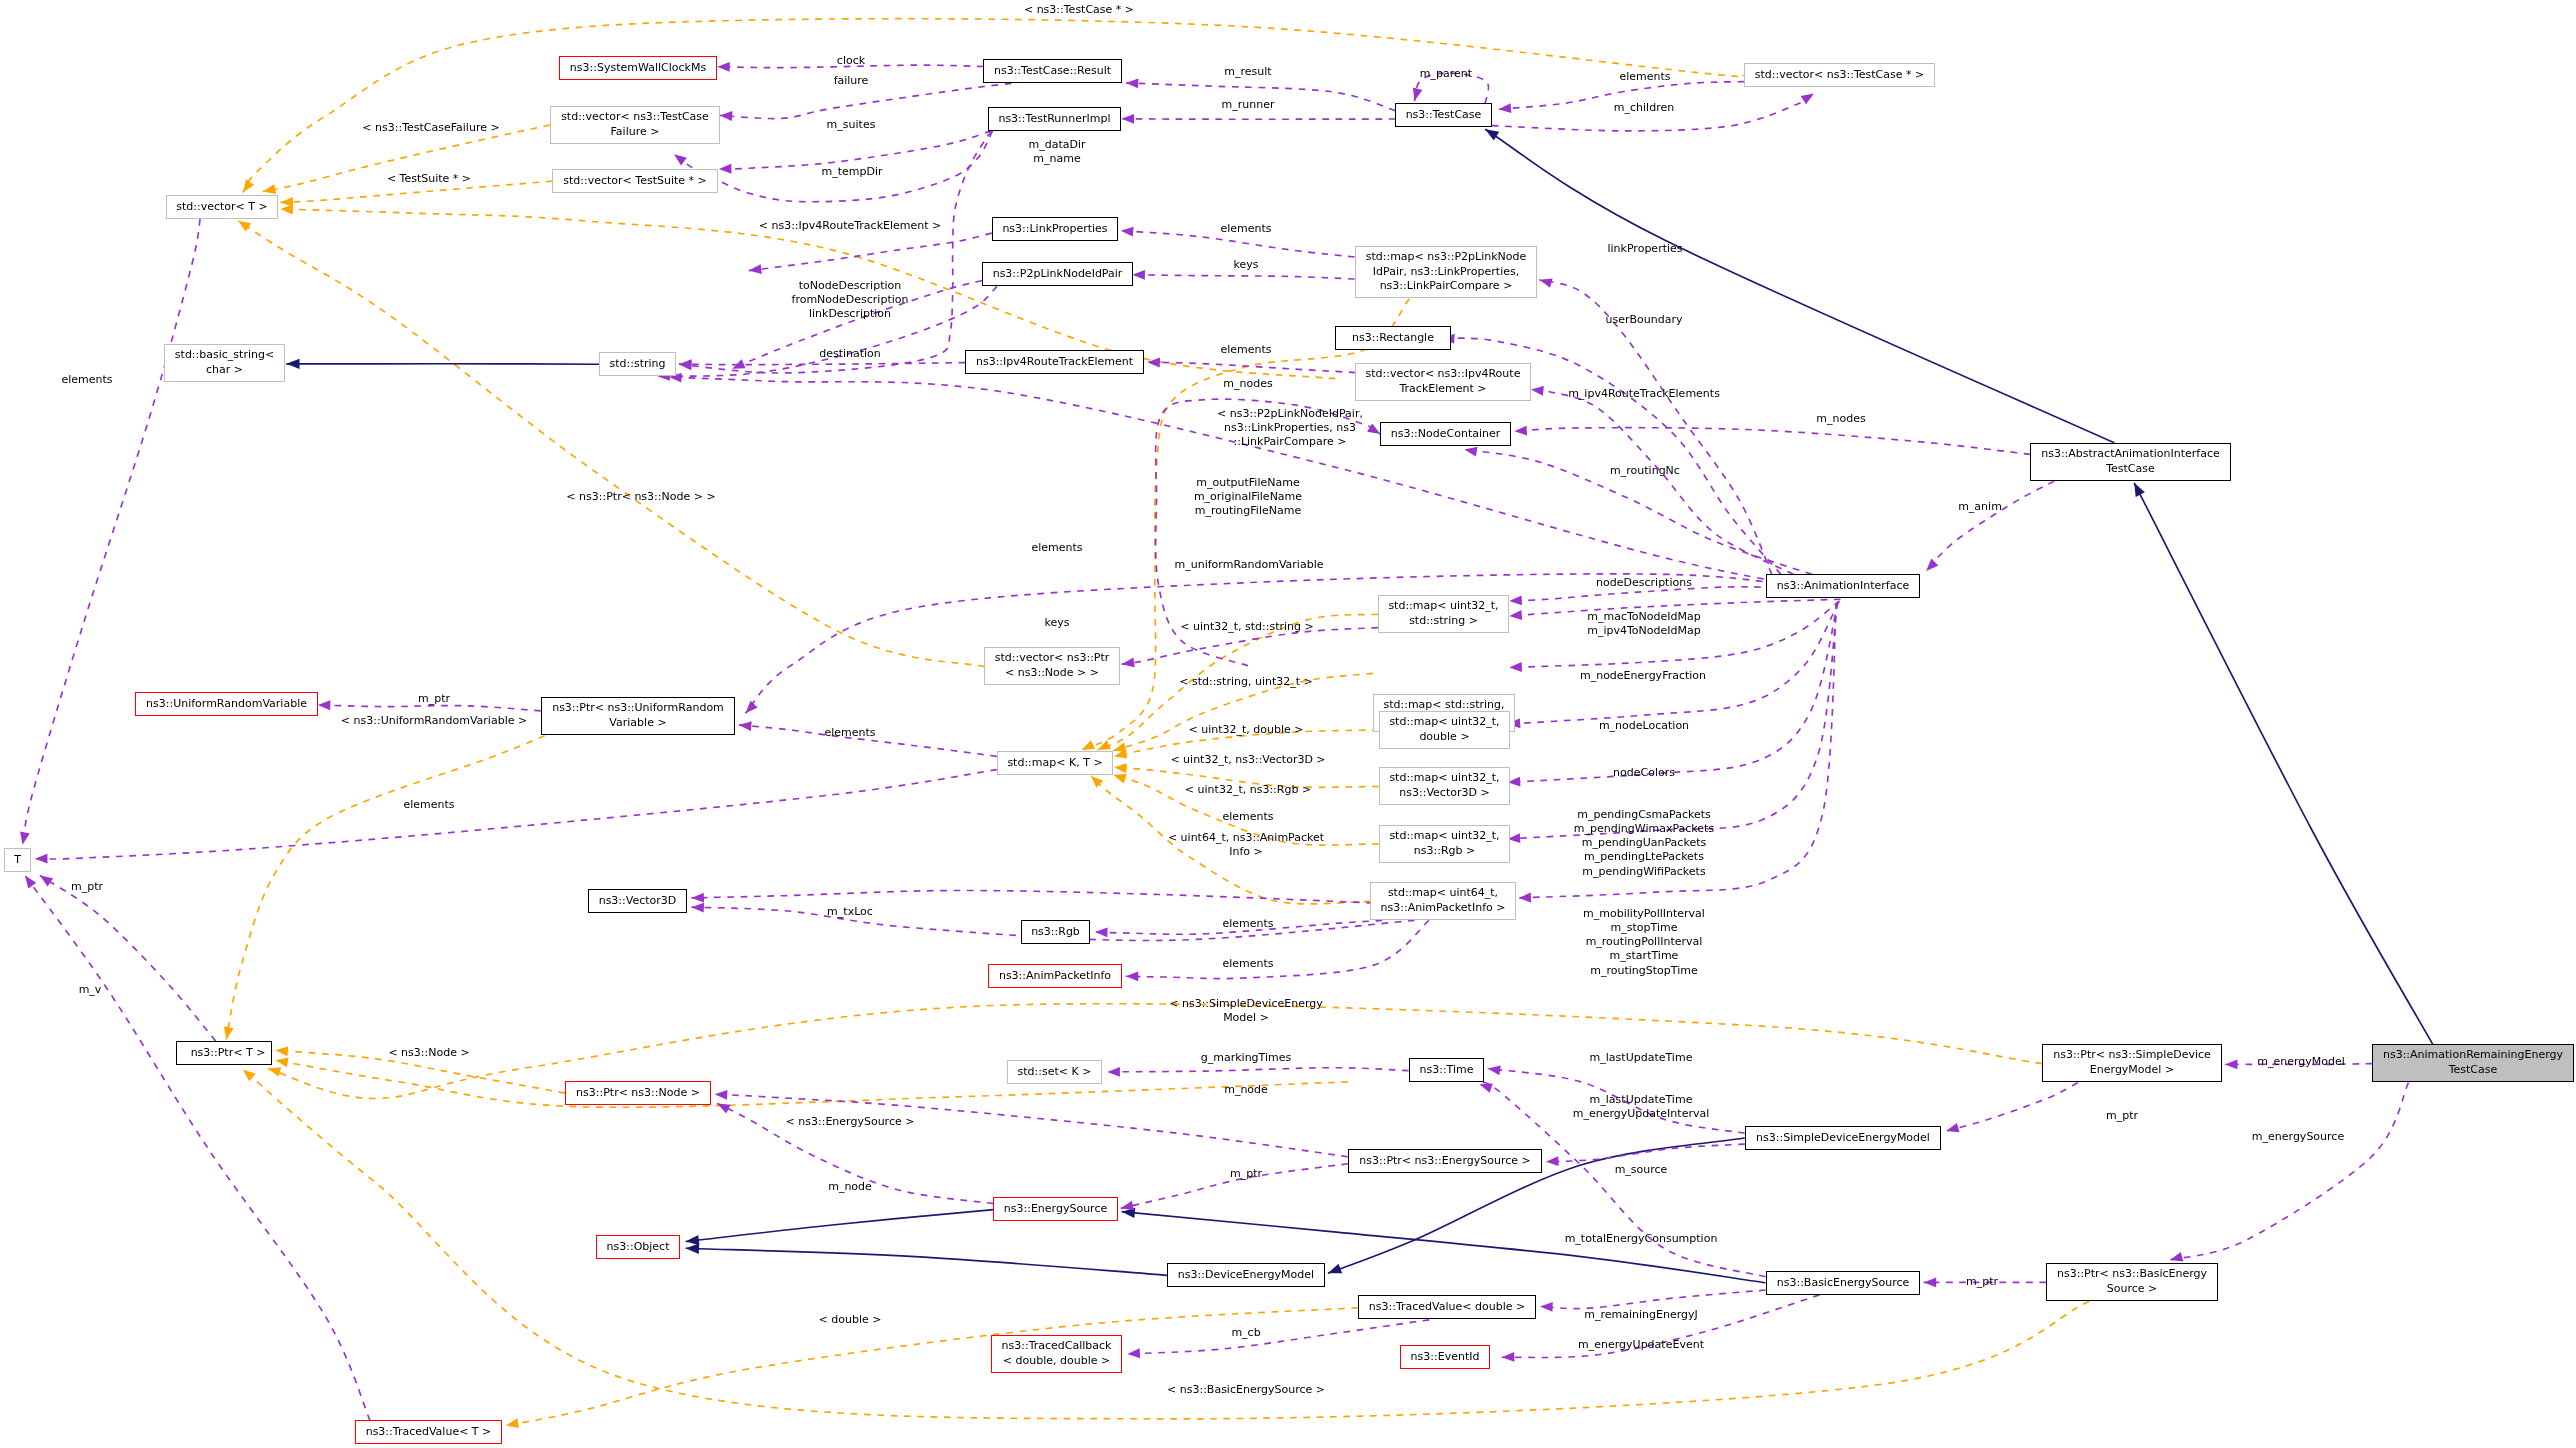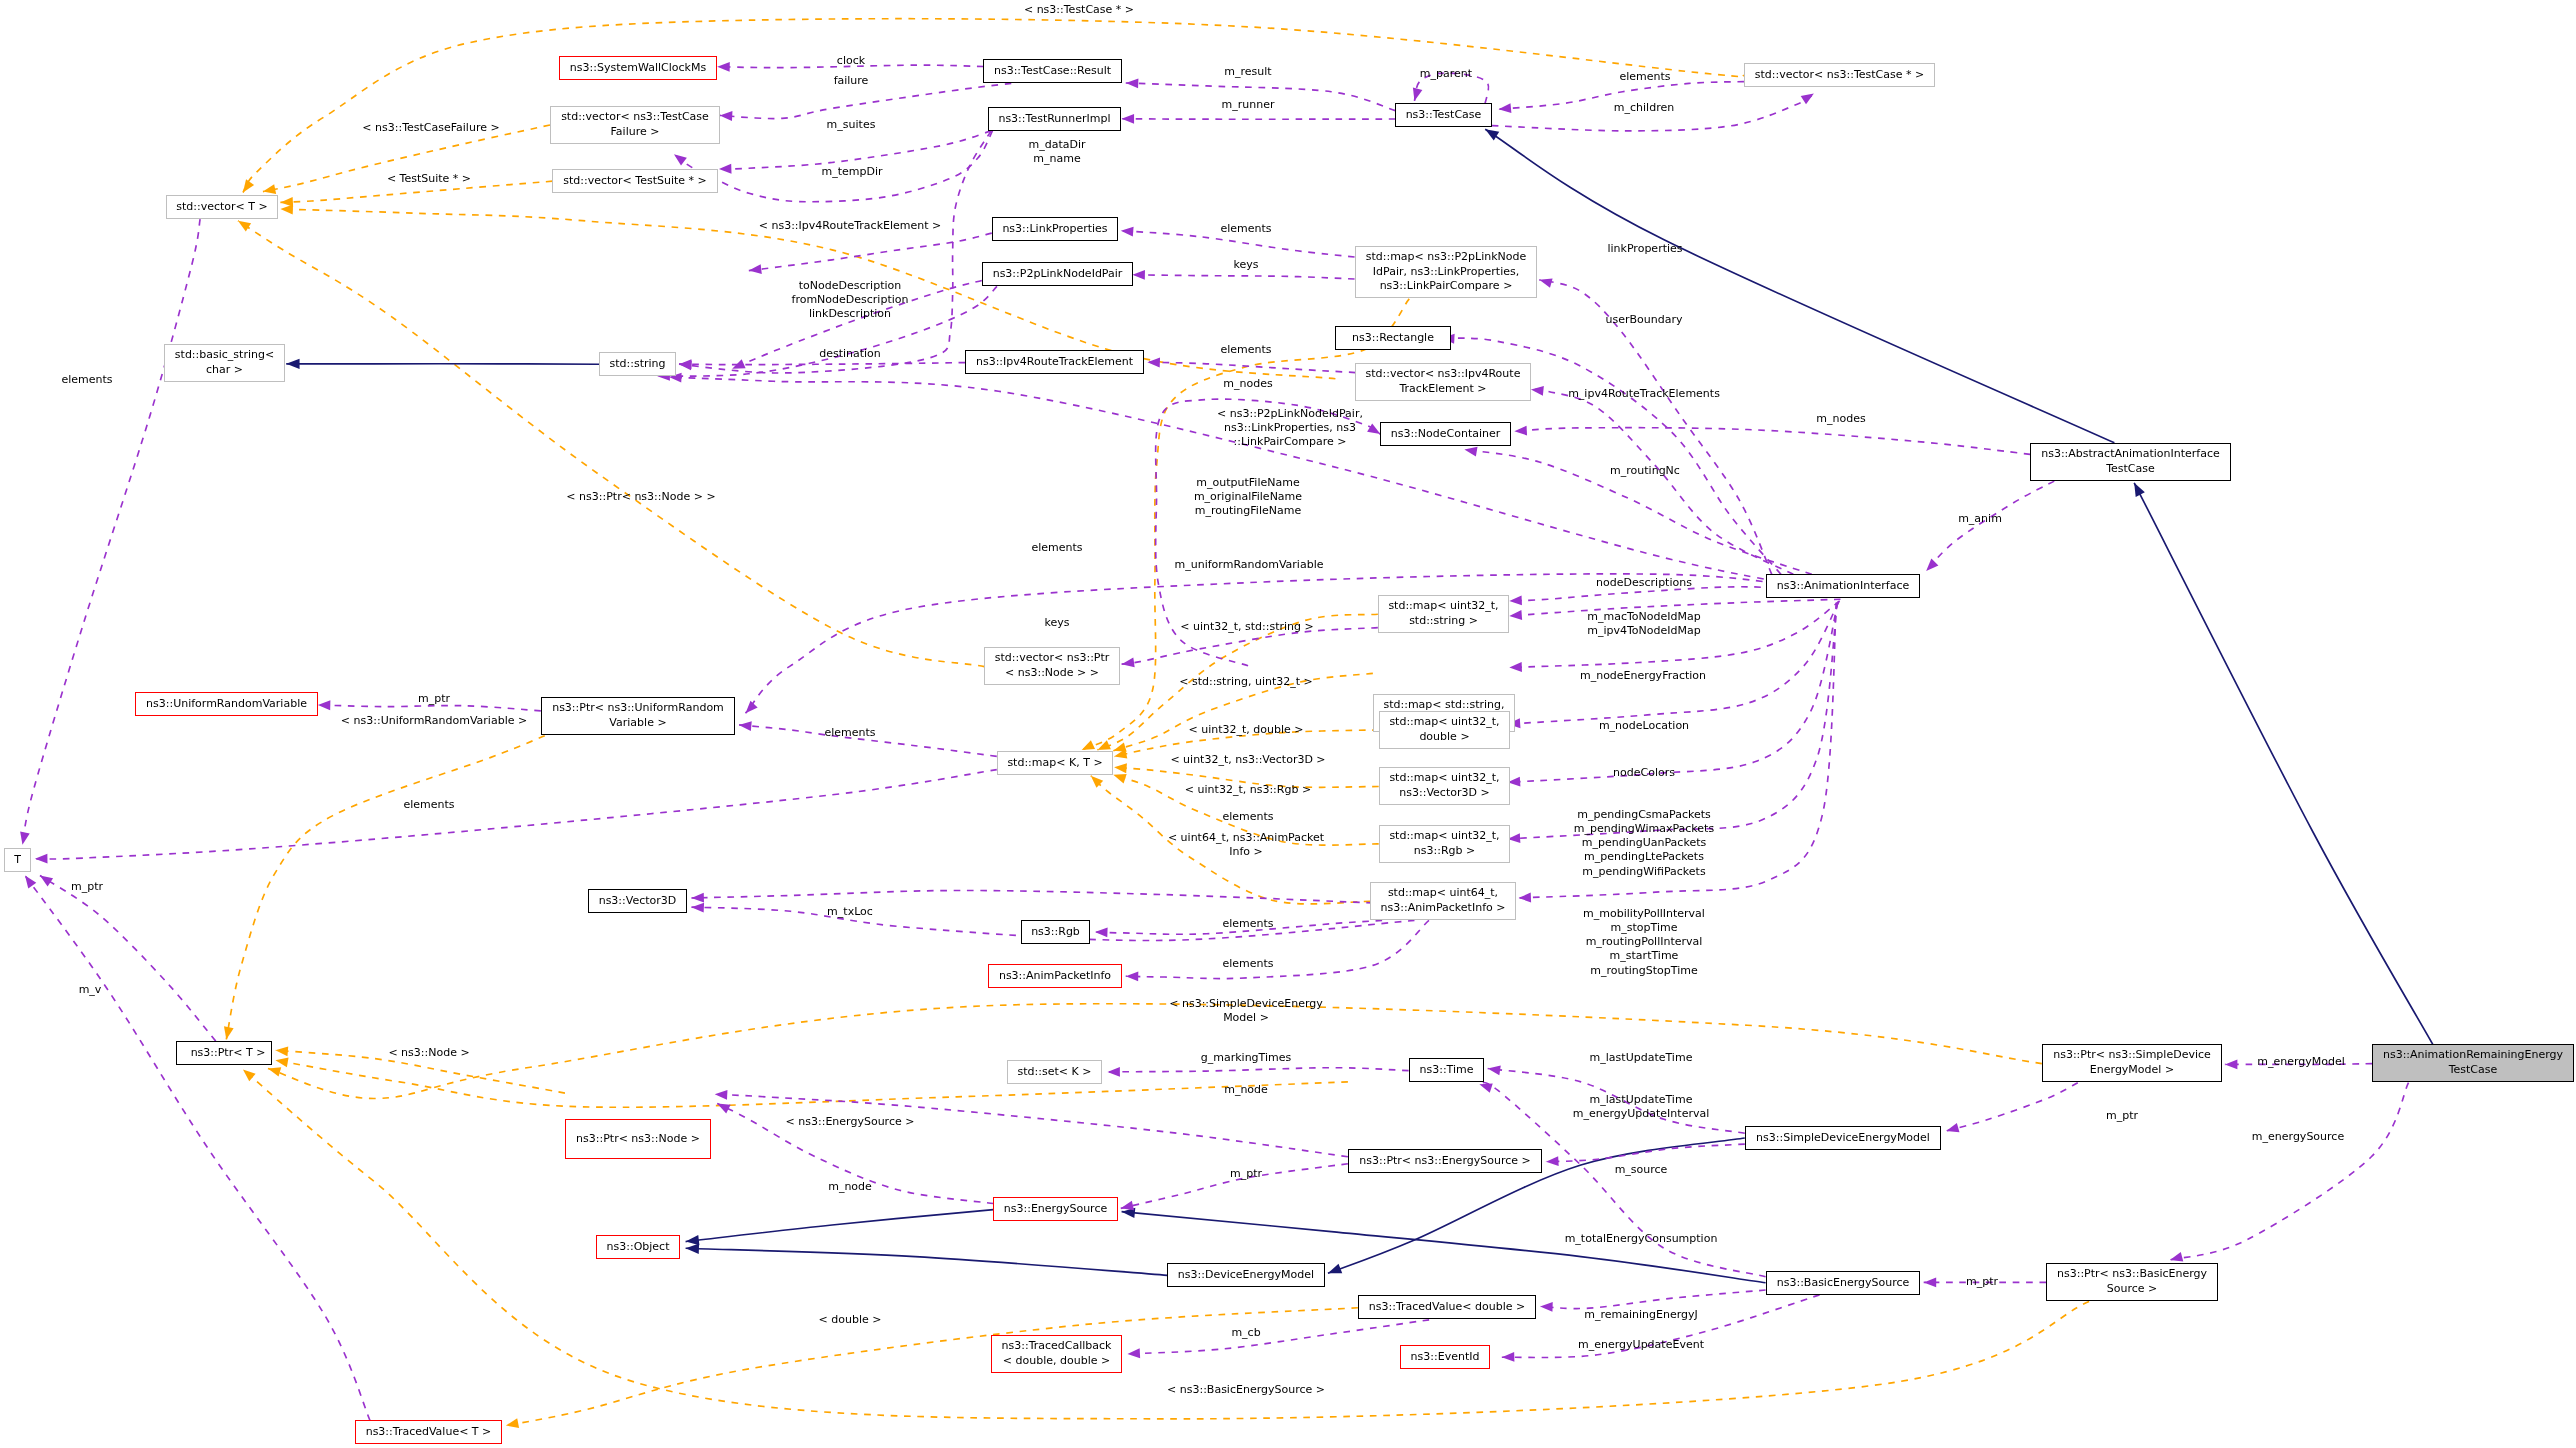--- a/index.html
+++ b/index.html
@@ -205,21 +205,21 @@
       <div class="node library" style="left: 550px; top: 106px; width: 170px; height: 38px;">std::vector&lt; ns3::TestCase
 Failure &gt;</div>
       <div class="node library" style="left: 552px; top: 169px; width: 166px; height: 24px;">std::vector&lt; TestSuite * &gt;</div>
       <div class="node library" style="left: 599px; top: 352px; width: 77px; height: 24px;">std::string</div>
       <div class="node reference" style="left: 135px; top: 692px; width: 183px; height: 24px;">ns3::UniformRandomVariable</div>
       <div class="node normal" style="left: 541px; top: 697px; width: 194px; height: 38px;">ns3::Ptr&lt; ns3::UniformRandom
 Variable &gt;</div>
       <div class="node library" style="left: 4.2px; top: 848px; width: 27px; height: 24px;">T</div>
       <div class="node normal" style="left: 588px; top: 889px; width: 99px; height: 24px;">ns3::Vector3D</div>
       <div class="node normal" style="left: 176px; top: 1041px; width: 96px; height: 24px; padding-left: 8px;">ns3::Ptr&lt; T &gt;</div>
-      <div class="node reference" style="left: 565px; top: 1081px; width: 146px; height: 40px; margin-top: 38px;">ns3::Ptr&lt; ns3::Node &gt;</div>
+      <div class="node reference" style="left: 565px; top: 1081px; width: 146px; height: 24px;">ns3::Ptr&lt; ns3::Node &gt;</div>
       <div class="node reference" style="left: 596px; top: 1235px; width: 84px; height: 24px;">ns3::Object</div>
       <div class="node reference" style="left: 355px; top: 1420px; width: 147px; height: 24px;">ns3::TracedValue&lt; T &gt;</div>
       <div class="node normal" style="left: 983px; top: 59px; width: 139px; height: 24px;">ns3::TestCase::Result</div>
       <div class="node normal" style="left: 988px; top: 107px; width: 133px; height: 24px;">ns3::TestRunnerImpl</div>
       <div class="node normal" style="left: 1395px; top: 103px; width: 97px; height: 24px;">ns3::TestCase</div>
       <div class="node library" style="left: 1744px; top: 63px; width: 191px; height: 24px;">std::vector&lt; ns3::TestCase * &gt;</div>
       <div class="node normal" style="left: 992px; top: 217px; width: 126px; height: 24px;">ns3::LinkProperties</div>
       <div class="node normal" style="left: 982px; top: 262px; width: 151px; height: 24px;">ns3::P2pLinkNodeIdPair</div>
       <div class="node library" style="left: 1355px; top: 246px; width: 182px; height: 52px;">std::map&lt; ns3::P2pLinkNode
 IdPair, ns3::LinkProperties,
@@ -297,21 +297,21 @@
       <div class="edge-label" style="left: 1248px; top: 384px;">m_nodes</div>
       <div class="edge-label" style="left: 1841px; top: 419px;">m_nodes</div>
       <div class="edge-label" style="left: 1290px; top: 428px;">&lt; ns3::P2pLinkNodeIdPair,
 ns3::LinkProperties, ns3
 ::LinkPairCompare &gt;</div>
       <div class="edge-label" style="left: 1645px; top: 471px;">m_routingNc</div>
       <div class="edge-label" style="left: 641px; top: 497px;">&lt; ns3::Ptr&lt; ns3::Node &gt; &gt;</div>
       <div class="edge-label" style="left: 1248px; top: 497px;">m_outputFileName
 m_originalFileName
 m_routingFileName</div>
-      <div class="edge-label" style="left: 1980px; top: 507px; margin-top: 12px;">m_anim</div>
+      <div class="edge-label" style="left: 1980px; top: 507px;">m_anim</div>
       <div class="edge-label" style="left: 1057px; top: 548px;">elements</div>
       <div class="edge-label" style="left: 1249px; top: 565px;">m_uniformRandomVariable</div>
       <div class="edge-label" style="left: 1644px; top: 583px;">nodeDescriptions</div>
       <div class="edge-label" style="left: 1057px; top: 623px;">keys</div>
       <div class="edge-label" style="left: 1247px; top: 627px;">&lt; uint32_t, std::string &gt;</div>
       <div class="edge-label" style="left: 1644px; top: 624px;">m_macToNodeIdMap
 m_ipv4ToNodeIdMap</div>
       <div class="edge-label" style="left: 434px; top: 699px;">m_ptr</div>
       <div class="edge-label" style="left: 1246px; top: 682px;">&lt; std::string, uint32_t &gt;</div>
       <div class="edge-label" style="left: 1643px; top: 676px;">m_nodeEnergyFraction</div>

